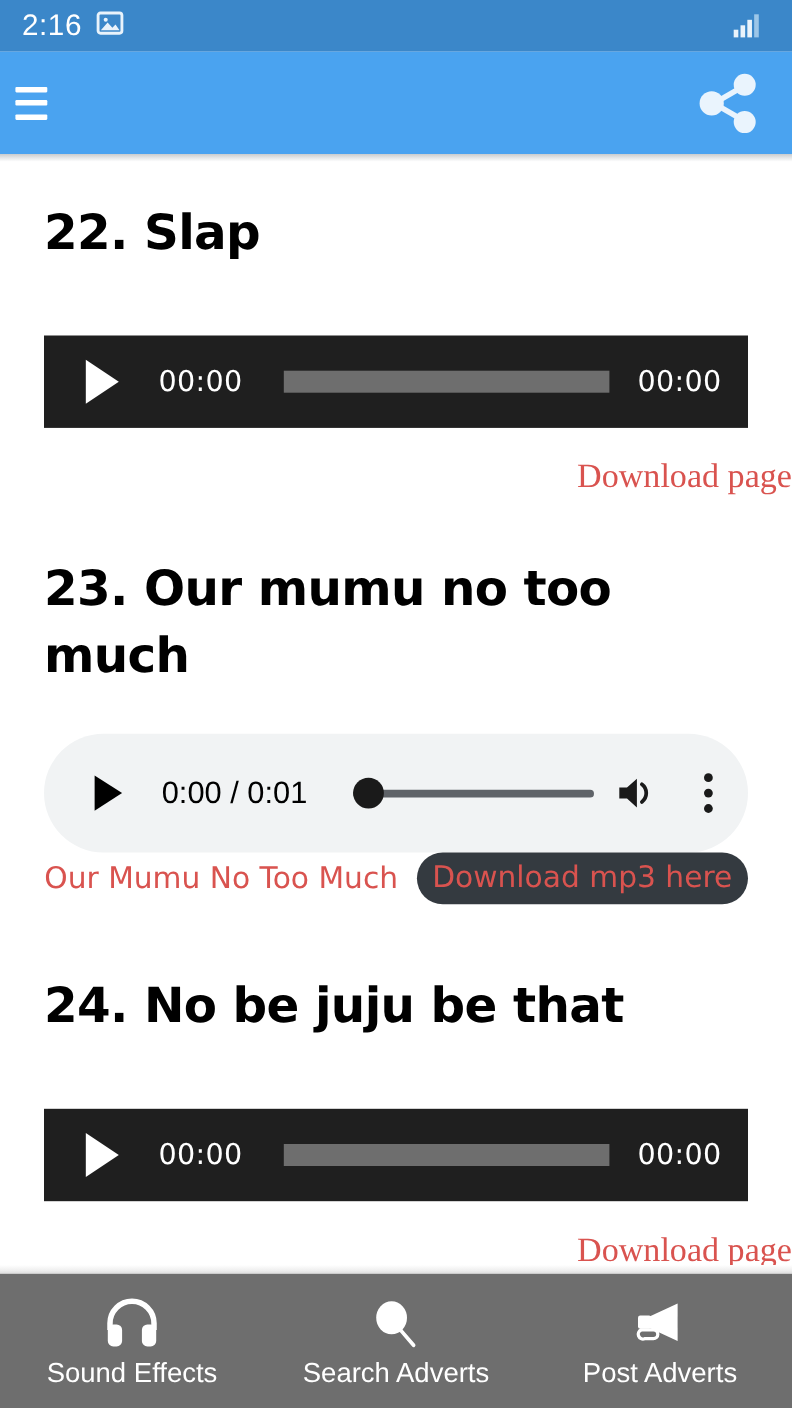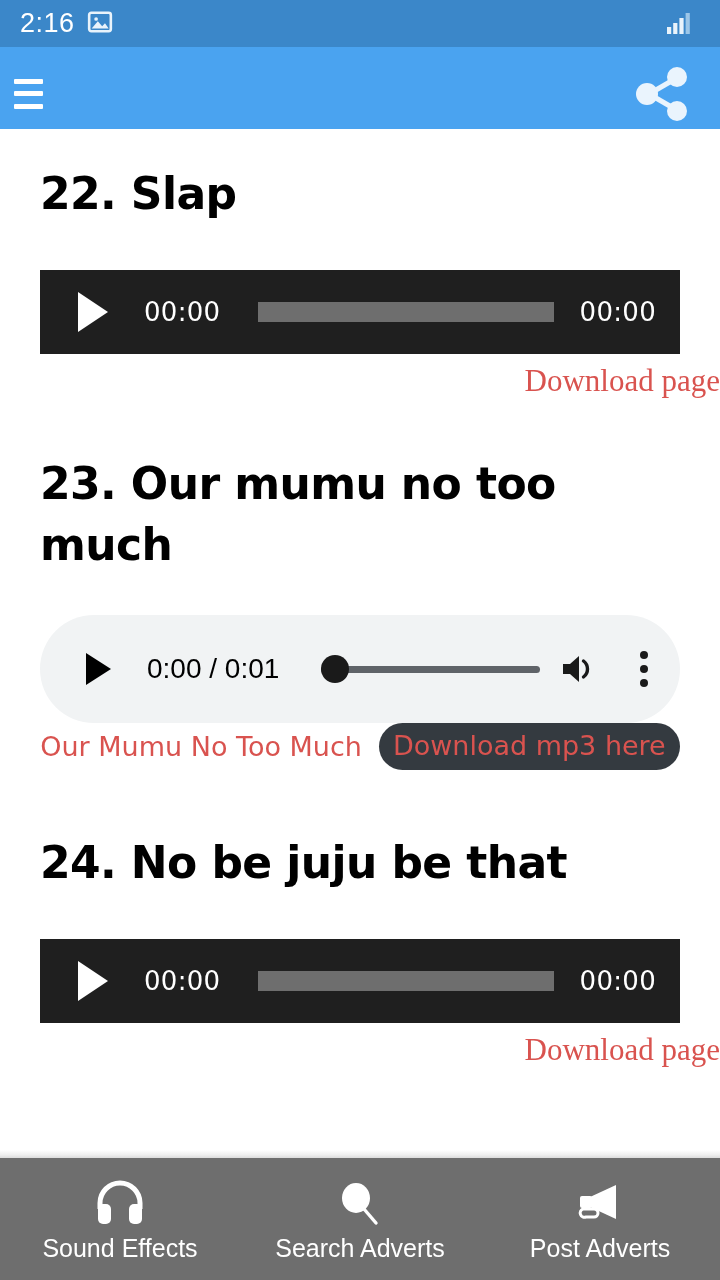--- a/index.html
+++ b/index.html
@@ -41,37 +41,37 @@
   .share-btn { margin-left:auto; width:74px; height:60px; display:flex; align-items:center; justify-content:center; }
 
   
   .appbar-shadow {
     position:absolute; top:140px; left:0; width:720px; height:7px;
     background:linear-gradient(to bottom,#c9ccce 0%, #e8eaeb 55%, #ffffff 100%);
   }
 
   
   .content {
-    position:absolute; top:129px; left:0;
+    position:absolute; top:147px; left:0;
     width:720px; height:1011px;
     background:#fff; overflow:hidden;
   }
   .track-title {
     font-family:"DejaVu Sans", sans-serif;
     font-weight:700;
     font-size:44px;
     line-height:61px;
     color:#000;
     letter-spacing:-0.6px;
     padding:0 40px;
   }
 
   
   .player-dark {
-    margin:0 40px;
+    margin:17px 40px;
     height:84px;
     background:#1f1f1f;
     display:flex; align-items:center;
     padding:0 12px 0 18px;
   }
   .play-triangle {
     width:0; height:0;
     border-top:20px solid transparent;
     border-bottom:20px solid transparent;
     border-left:30px solid #ffffff;

